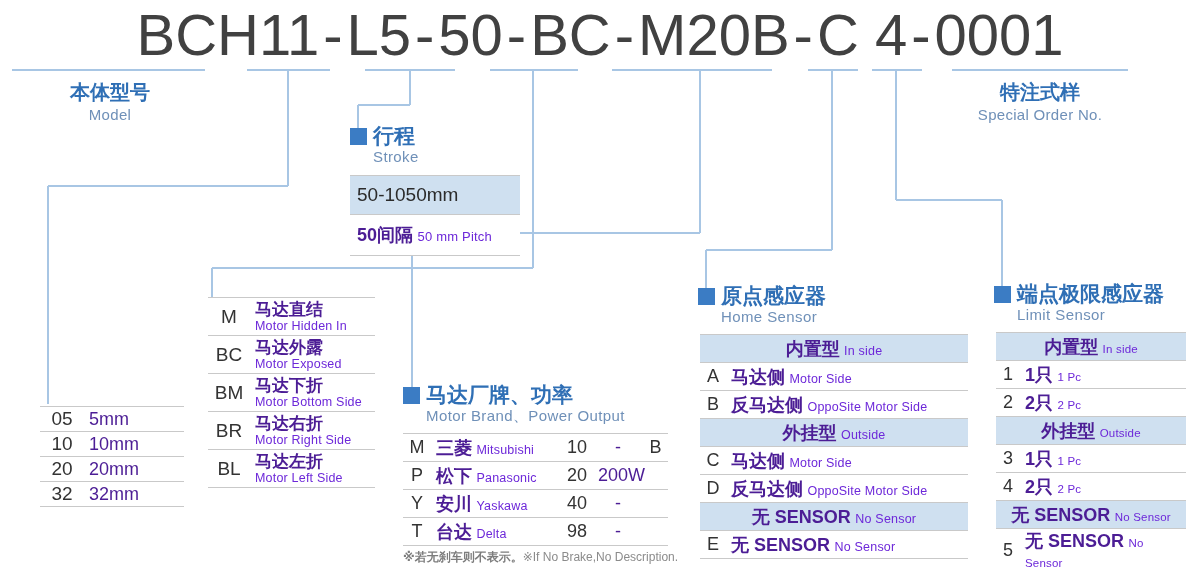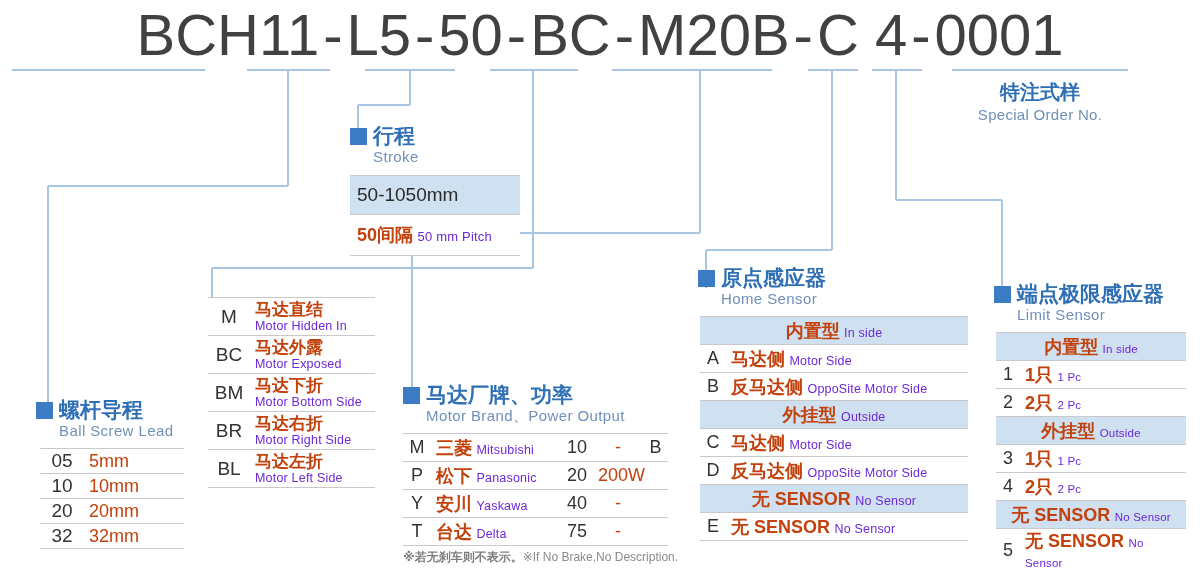--- a/index.html
+++ b/index.html
@@ -64,21 +64,21 @@
     border-bottom: 1px solid #c9c9c9;
     padding: 0 5px;
     vertical-align: middle;
     background: #ffffff;
   }
   td.code {
     background: #cfe0f0; text-align: center;
     font-size: 19px; color: #333; font-weight: 400;
   }
   td.code.sm { font-size: 18px; }
-  .cn-txt { font-size: 18px; color: #c2410c; font-weight: 700; }
+  .cn-txt { font-size: 18px; color: #4c1d95; font-weight: 700; }
   .cn-txt.nb { font-weight: 400; }
   .en-txt { font-size: 12.5px; color: #6d28d9; letter-spacing: .2px; }
   .two-line .cn-txt { display: block; font-size: 17px; line-height: 19px; font-weight: 700;}
   .two-line .en-txt { display: block; font-size: 12.5px; line-height: 14px; }
   .grp {
     background: #cfe0f0 !important; text-align: center;
   }
   .grp .cn-txt { font-size: 18px; }
   .grp .en-txt { font-size: 12.5px; }
 
@@ -150,20 +150,24 @@
       <line x1="832" y1="70" x2="832" y2="250"></line>
       <line x1="832" y1="250" x2="706" y2="250"></line>
       <line x1="706" y1="250" x2="706" y2="288"></line>
 
       <line x1="896" y1="70" x2="896" y2="200"></line>
       <line x1="896" y1="200" x2="1002" y2="200"></line>
       <line x1="1002" y1="200" x2="1002" y2="288"></line>
     </g>
   </svg>
 
+  <div class="tlabel" style="left:22px; top:80px; width:176px;">
+    <div class="cn">本体型号</div>
+    <div class="en">Model</div>
+  </div>
 
   <div class="tlabel" style="left:942px; top:80px; width:196px;">
     <div class="cn">特注式样</div>
     <div class="en">Special Order No.</div>
   </div>
 
   <div class="sec" style="left:350px; top:124px;">
     <div class="sec-head">
       <span class="marker"></span>
       <div>
@@ -180,27 +184,20 @@
         <td class="stroke-lo">
           <span class="cn-txt">50间隔</span>
           <span class="en-txt">50 mm Pitch</span>
         </td>
       </tr>
     </tbody>
       </table>
   </div>
 
   <div class="sec" style="left:36px; top:398px;">
-    <div class="sec-head">
-      <span class="marker"></span>
-      <div>
-        <div class="sec-cn">螺杆导程</div>
-        <div class="sec-en centered">Ball Screw Lead</div>
-      </div>
-    </div>
     <table class="t" id="tbl-lead" style="width:144px; margin-top:8px; margin-left:4px;">
       <colgroup>
           <col style="width:44px">
           <col style="width:100px">
         </colgroup>
       <tbody>
           <tr>
             <td class="code" style="height:25px">05</td>
             <td><span class="cn-txt nb">5mm</span></td>
           </tr>
@@ -300,32 +297,32 @@
           <tr>
             <td class="code sm" style="height:28px">Y</td>
             <td><span class="cn-txt">安川</span> <span class="en-txt">Yaskawa</span></td>
             <td class="code sm">40</td>
             <td style="text-align:center"><span class="cn-txt nb">-</span></td>
             <td class=""></td>
           </tr>
           <tr>
             <td class="code sm" style="height:28px">T</td>
             <td><span class="cn-txt">台达</span> <span class="en-txt">Delta</span></td>
-            <td class="code sm">75</td>
+            <td class="code sm">98</td>
             <td style="text-align:center"><span class="cn-txt nb">-</span></td>
             <td class=""></td>
           </tr>
         </tbody>
     </table>
     <div class="note">
       <b>※若无刹车则不表示。</b><span>※If No Brake,No Description.</span>
     </div>
   </div>
 
-  <div class="sec" style="left:698px; top:266px;">
+  <div class="sec" style="left:698px; top:284px;">
     <div class="sec-head">
       <span class="marker"></span>
       <div>
         <div class="sec-cn">原点感应器</div>
         <div class="sec-en">Home Sensor</div>
       </div>
     </div>
     <table class="t" id="tbl-home" style="width:268px; margin-top:8px; margin-left:2px;">
       <colgroup>
           <col style="width:26px">

